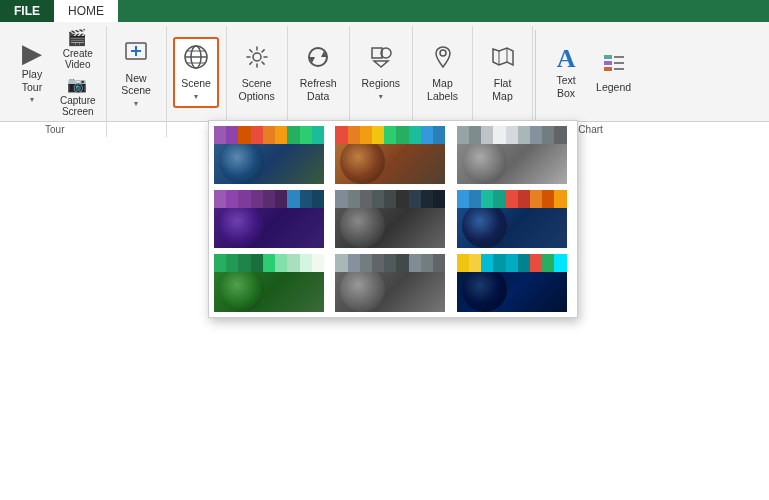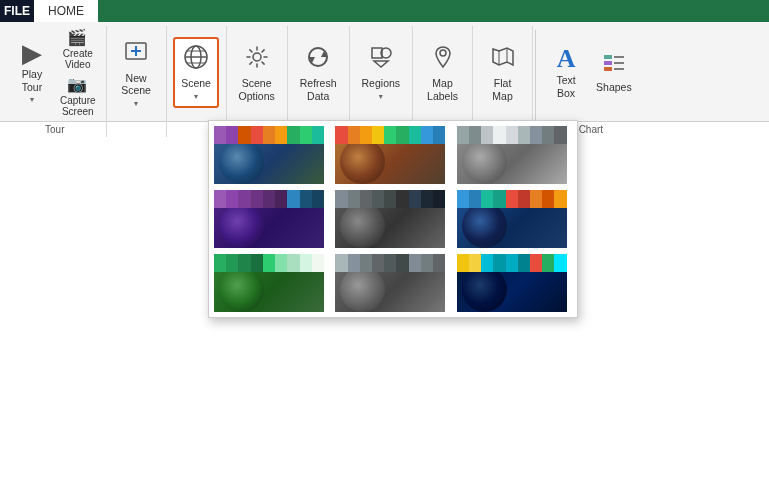--- a/index.html
+++ b/index.html
@@ -6,24 +6,24 @@
     body { width: 769px; height: 500px; overflow: hidden; font-family: 'Segoe UI', Arial, sans-serif; font-size: 11px; background: #fff; }
 
     
     .title-bar {
       display: flex;
       height: 22px;
       background: #217346;
       align-items: center;
     }
     .file-tab {
-      background: #0f172a;
+      background: #14532d;
       color: white;
       font-weight: bold;
-      padding: 0 4px;
+      padding: 0 14px;
       height: 100%;
       display: flex;
       align-items: center;
       font-size: 12px;
     }
     .home-tab {
       background: #fff;
       color: #333;
       padding: 0 14px;
       height: 100%;
@@ -330,21 +330,21 @@
           <span class="icon">
             <svg width="24" height="24" viewBox="0 0 24 24">
               <rect x="2" y="4" width="8" height="4" fill="#5a9" stroke="none"></rect>
               <line x1="12" y1="6" x2="22" y2="6" stroke="#555" stroke-width="1.5"></line>
               <rect x="2" y="10" width="8" height="4" fill="#96c" stroke="none"></rect>
               <line x1="12" y1="12" x2="22" y2="12" stroke="#555" stroke-width="1.5"></line>
               <rect x="2" y="16" width="8" height="4" fill="#c63" stroke="none"></rect>
               <line x1="12" y1="18" x2="22" y2="18" stroke="#555" stroke-width="1.5"></line>
             </svg>
           </span>
-          <span class="btn-label">Shapes</span>
+          <span class="btn-label">Legend</span>
         </button>
       </div>
       <div class="ribbon-group-label">Chart</div>
     </div>
 
   </div>
 
   <div class="themes-dropdown">
     <div class="themes-grid">
 

